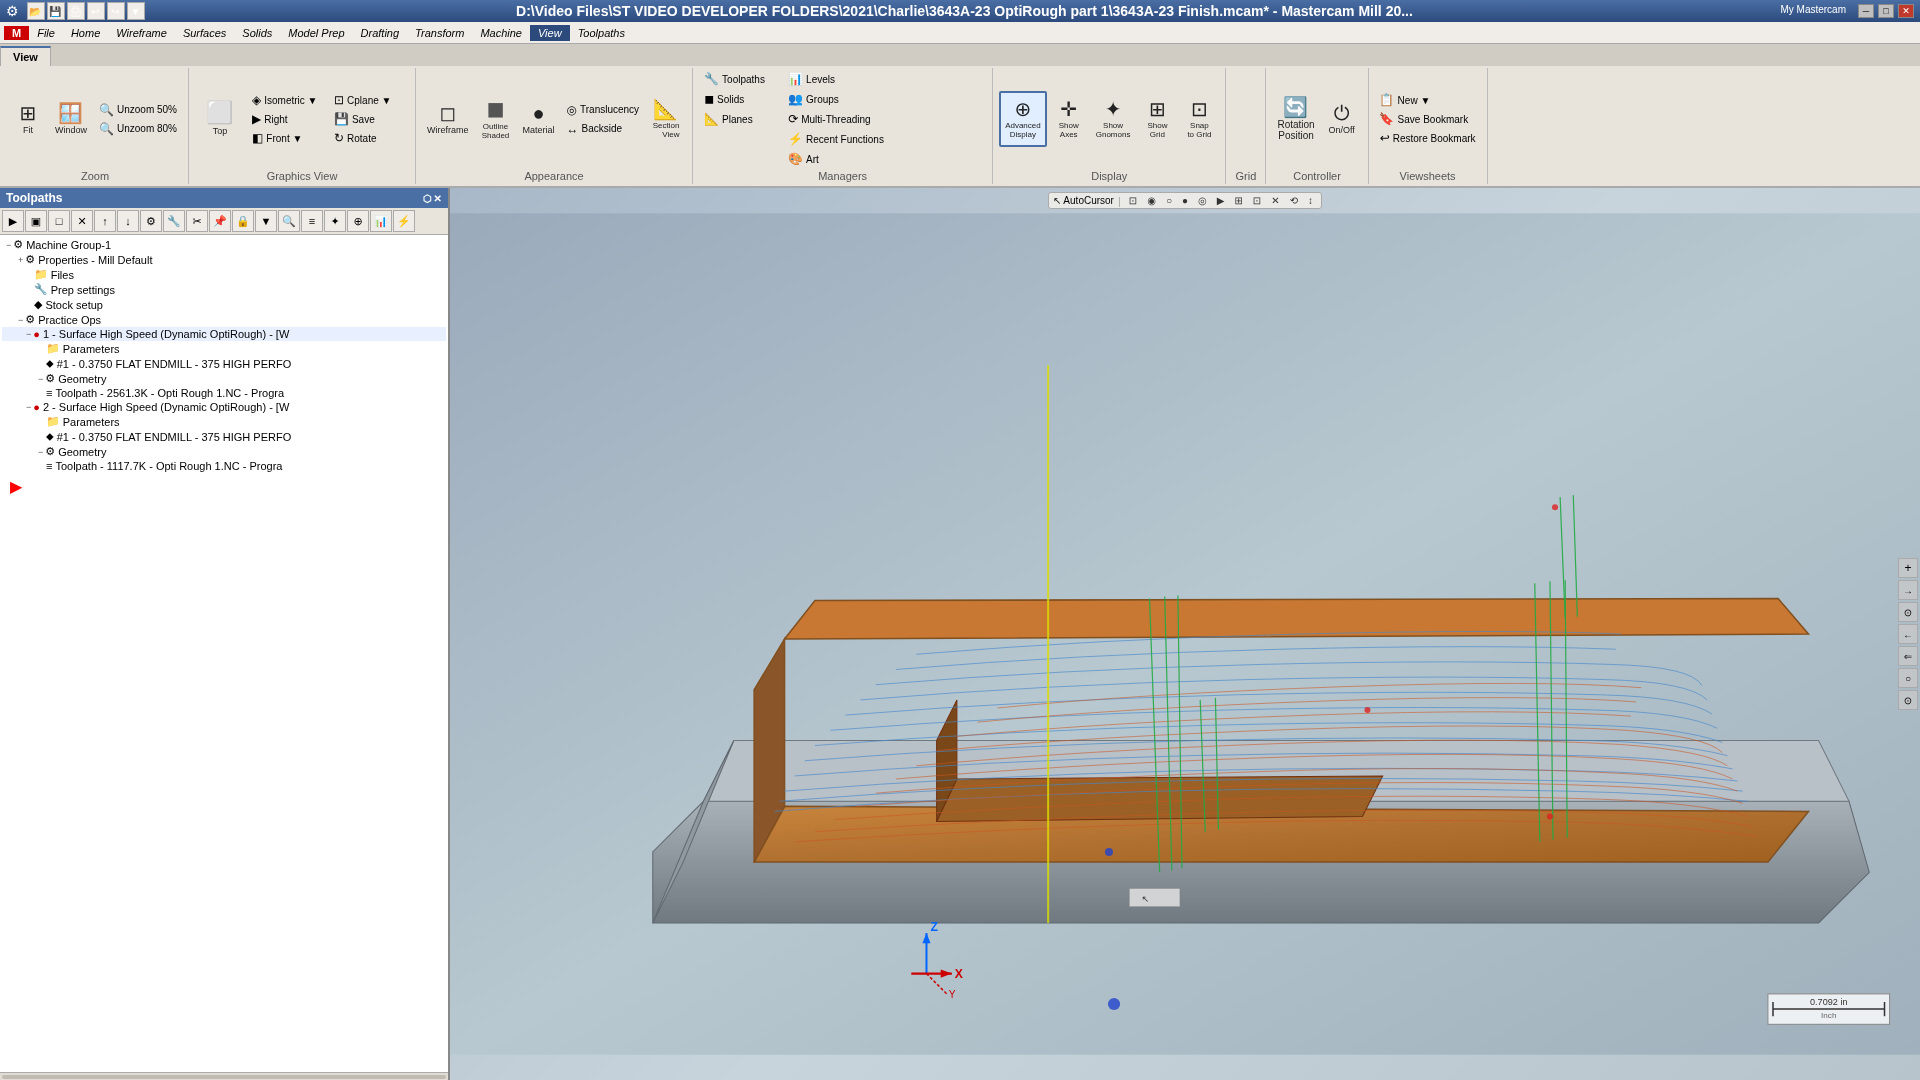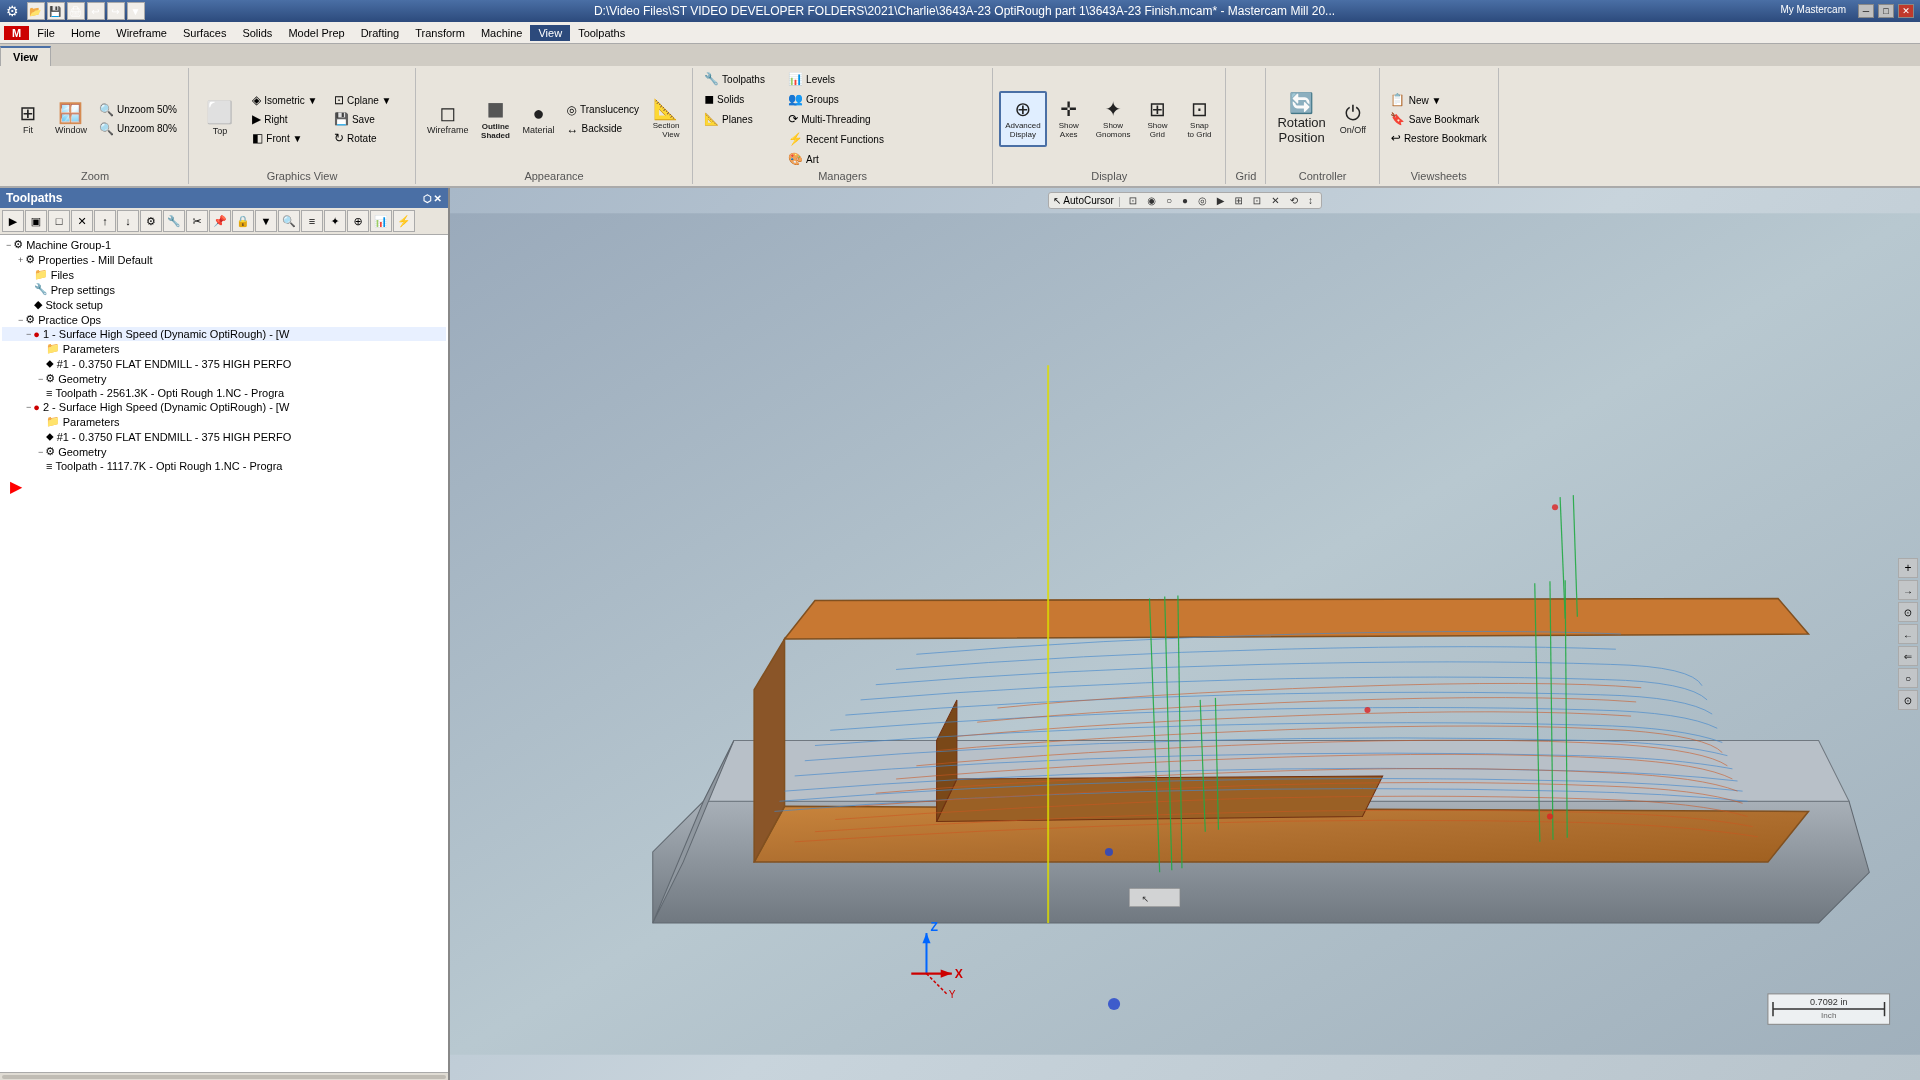--- a/index.html
+++ b/index.html
@@ -10,39 +10,40 @@
       height: 22px;
       background: linear-gradient(to bottom, #4a6fa5, #2c4a7c);
       display: flex;
       align-items: center;
       justify-content: space-between;
       padding: 0 6px;
       color: white;
       font-size: 11px;
     }
     #title-bar .title-left { display: flex; align-items: center; gap: 4px; }
-    #title-bar .title-center { flex: 1; text-align: center; font-size: 12px; }
+    #title-bar .title-center { flex: 1; text-align: center; font-size: 14px; font-weight: bold; }
     #title-bar .title-right { display: flex; gap: 4px; }
     .title-btn { width: 16px; height: 14px; background: #c0c0c0; border: 1px solid #888; display: flex; align-items: center; justify-content: center; font-size: 9px; color: #000; cursor: pointer; }
     .title-btn.close-btn { background: #c0392b; color: white; }
 
     
     #menu-bar {
       height: 22px;
       background: #f0ede8;
       border-bottom: 1px solid #aaa;
       display: flex;
       align-items: center;
       padding: 0 4px;
     }
     .menu-item {
       padding: 2px 8px;
       font-size: 11px;
       cursor: pointer;
       color: #000;
+      font-style: italic;
     }
 
     
     #ribbon {
       background: #e8e4dc;
       border-bottom: 2px solid #aaa;
     }
     .ribbon-tabs {
       display: flex;
       background: #d0ccc4;
@@ -380,21 +381,21 @@
     </div>
 
     <div class="ribbon-group">
       <div class="ribbon-buttons">
         <div class="ribbon-btn">
           <div class="btn-icon">◻</div>
           <div>Wireframe</div>
         </div>
         <div class="ribbon-btn">
           <div class="btn-icon" style="font-size:22px; background: linear-gradient(135deg, #888, #ccc); -webkit-background-clip:text; color:#555;">◼</div>
-          <div style="font-size:8px;font-weight:bold;">Outline<br>Shaded</div>
+          <div style="font-size:8px;">Outline<br>Shaded</div>
         </div>
         <div class="ribbon-btn">
           <div class="btn-icon">●</div>
           <div>Material</div>
         </div>
         <div class="ribbon-btn-group-vertical">
           <div class="ribbon-btn-small-h">
             <span class="small-icon">◎</span>
             <span>Translucency</span>
           </div>
@@ -481,21 +482,21 @@
 
     <div class="ribbon-group" style="min-width:40px;">
       <div class="ribbon-buttons"></div>
       <div class="ribbon-group-label">Grid</div>
     </div>
 
     <div class="ribbon-group">
       <div class="ribbon-buttons">
         <div class="ribbon-btn">
           <div class="btn-icon">🔄</div>
-          <div style="font-size:13px;">Rotation<br>Position</div>
+          <div style="font-size:10px;">Rotation<br>Position</div>
         </div>
         <div class="ribbon-btn">
           <div class="btn-icon">⏻</div>
           <div>On/Off</div>
         </div>
       </div>
       <div class="ribbon-group-label">Controller</div>
     </div>
 
     <div class="ribbon-group">

